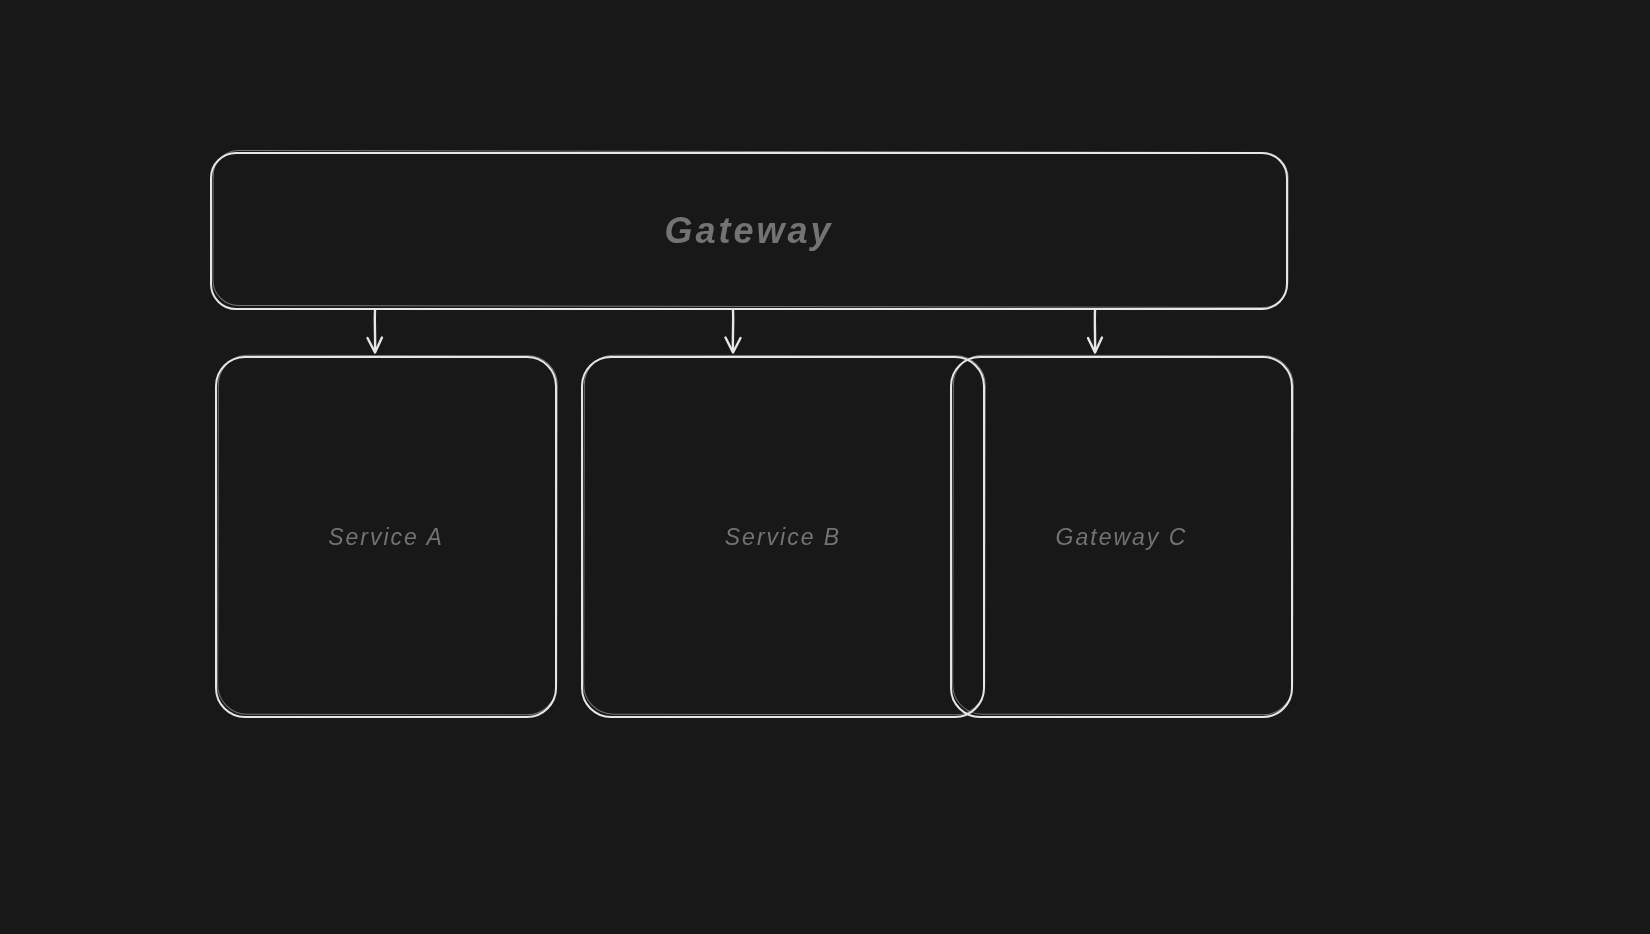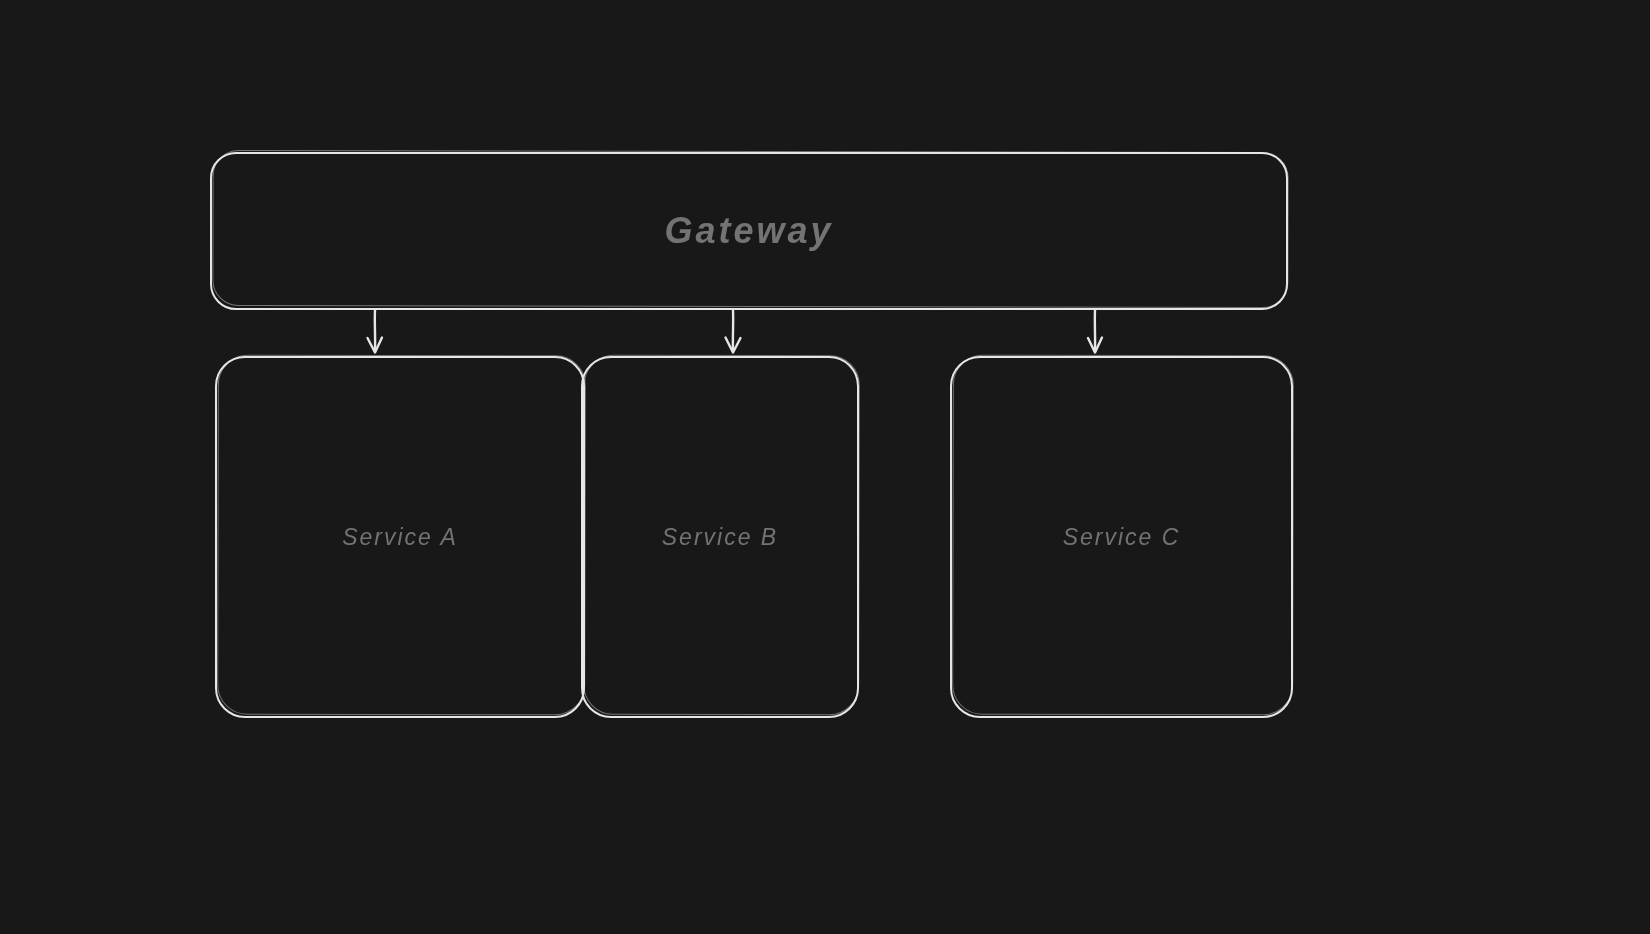--- a/index.html
+++ b/index.html
@@ -39,26 +39,26 @@
   }
   .gateway {
     left: 210px;
     top: 152px;
     width: 1078px;
     height: 158px;
     border-radius: 26px;
   }
   .service {
     top: 356px;
-    width: 370px;
+    width: 342px;
     height: 362px;
     border-radius: 30px;
   }
   .service-a { left: 215px; }
-  .service-b { left: 581px; width: 278px; }
+  .service-b { left: 581px; width: 404px; }
   .service-c { left: 950px; width: 343px; }
 
   .label {
     color: #737373;
     font-style: italic;
     white-space: nowrap;
     user-select: none;
   }
   .gateway-label {
     font-size: 36px;
@@ -111,16 +111,16 @@
 
   <div class="node service service-a">
     <span class="label service-label">Service A</span>
   </div>
 
   <div class="node service service-b">
     <span class="label service-label">Service B</span>
   </div>
 
   <div class="node service service-c">
-    <span class="label service-label">Service C</span>
+    <span class="label service-label">Gateway C</span>
   </div>
 
 </div>
 
 </body></html>

